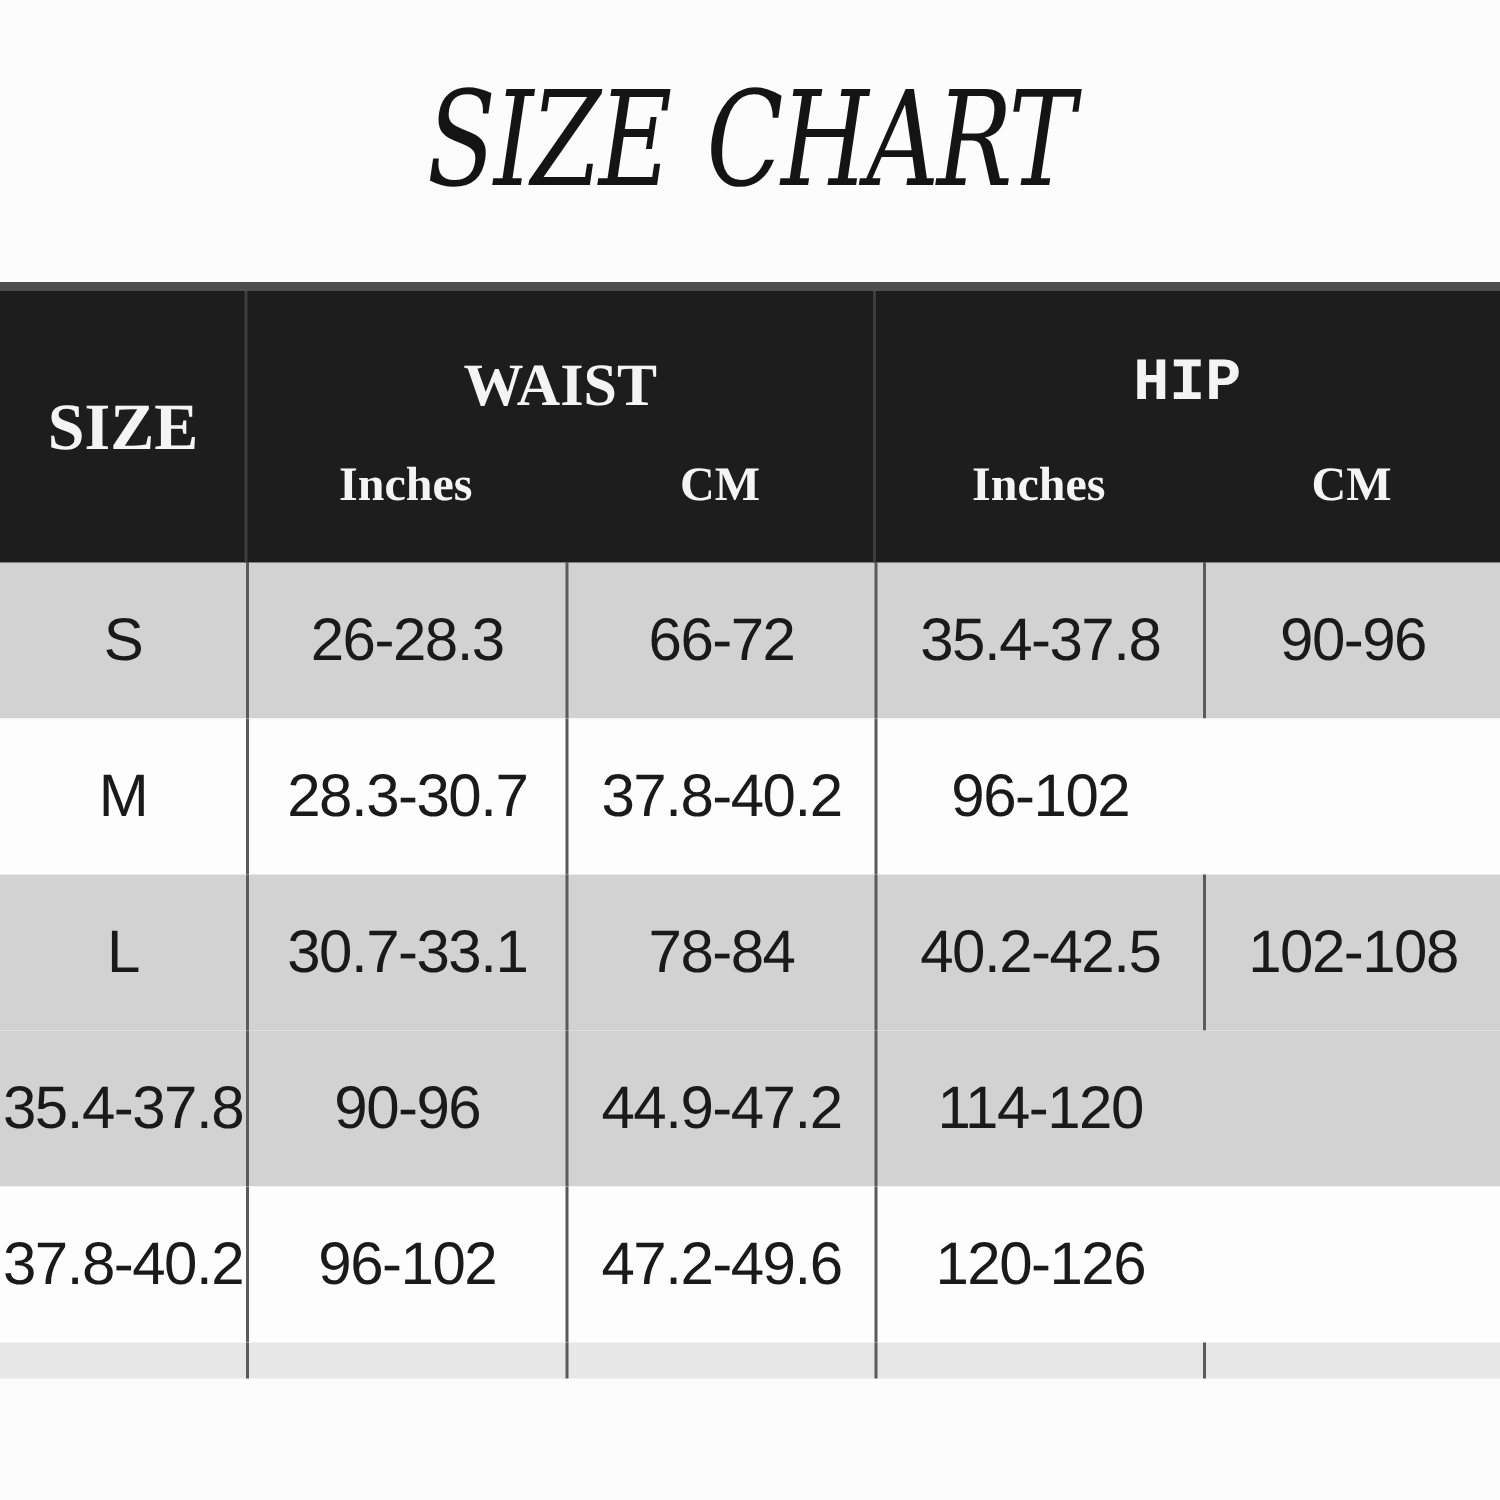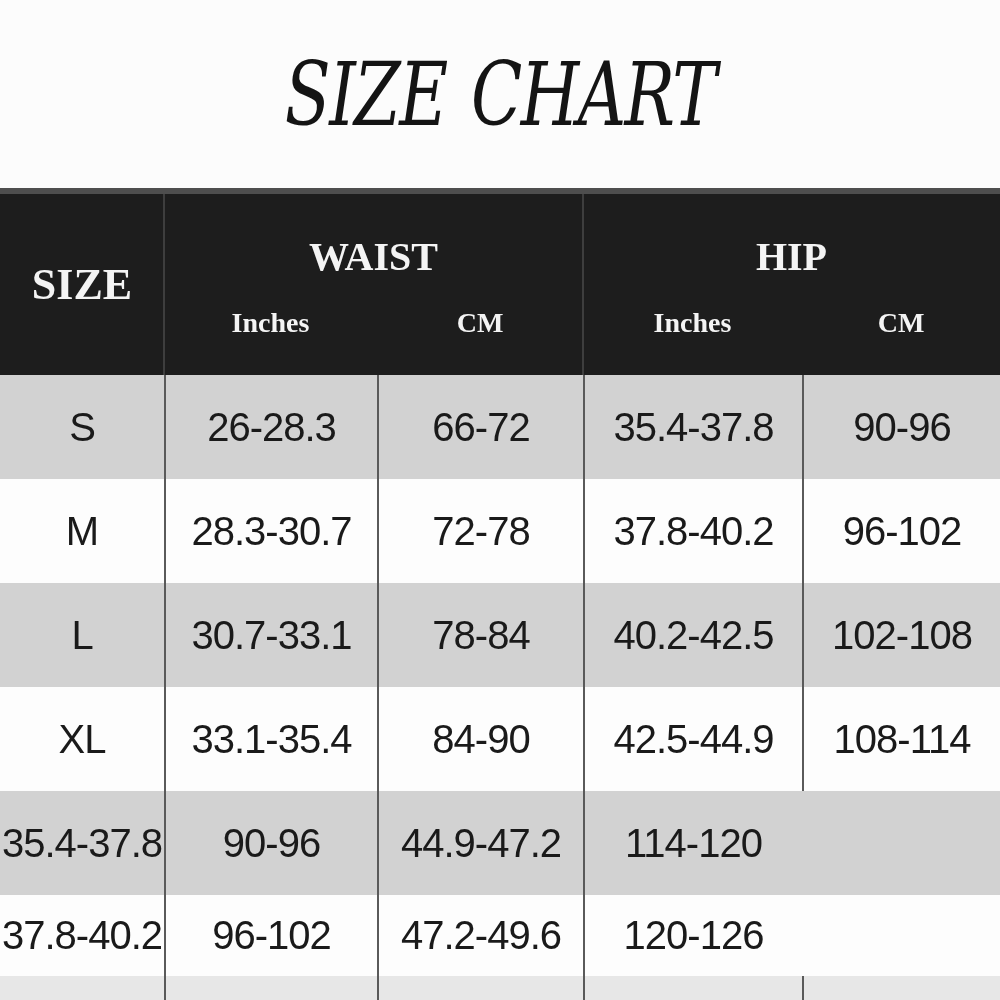--- a/index.html
+++ b/index.html
@@ -68,24 +68,24 @@
     grid-column:1;grid-row:1 / span 2;
     display:flex;align-items:center;justify-content:center;
     font-size:44px;
   }
   .thead .group-label{
     display:flex;align-items:center;justify-content:center;
     font-size:40px;
     padding-top:35px;
   }
   .thead .group-waist{grid-column:2 / span 2;grid-row:1;}
-  .thead .group-hip{grid-column:4 / span 2;grid-row:1;}
+  .thead .group-hip{grid-column:4 / span 2;grid-row:1;font-family:Liberation Mono, monospace;}
   .thead .sub-label{
     display:flex;align-items:center;justify-content:center;
-    font-size:28px;
+    font-size:32px;
     grid-row:2;
     padding-bottom:14px;
   }
   .thead .sub-w-in{grid-column:2;}
   .thead .sub-w-cm{grid-column:3;}
   .thead .sub-h-in{grid-column:4;}
   .thead .sub-h-cm{grid-column:5;}
   .h-divider{
     position:absolute;top:0;bottom:0;width:2px;
     background:var(--header-divider);
@@ -148,37 +148,29 @@
         <div class="row grid-cols alt">
           <div class="cell">S</div>
           <div class="cell">26-28.3</div>
           <div class="cell">66-72</div>
           <div class="cell">35.4-37.8</div>
           <div class="cell">90-96</div>
         </div>
         <div class="row grid-cols plain">
           <div class="cell">M</div>
           <div class="cell">28.3-30.7</div>
-          <div class="cell">72-78</div>
           <div class="cell">37.8-40.2</div>
           <div class="cell">96-102</div>
         </div>
         <div class="row grid-cols alt">
           <div class="cell">L</div>
           <div class="cell">30.7-33.1</div>
           <div class="cell">78-84</div>
           <div class="cell">40.2-42.5</div>
           <div class="cell">102-108</div>
-        </div>
-        <div class="row grid-cols plain">
-          <div class="cell">XL</div>
-          <div class="cell">33.1-35.4</div>
-          <div class="cell">84-90</div>
-          <div class="cell">42.5-44.9</div>
-          <div class="cell">108-114</div>
         </div>
         <div class="row grid-cols alt">
           <div class="cell">35.4-37.8</div>
           <div class="cell">90-96</div>
           <div class="cell">44.9-47.2</div>
           <div class="cell">114-120</div>
         </div>
         <div class="row grid-cols plain">
           <div class="cell">37.8-40.2</div>
           <div class="cell">96-102</div>

